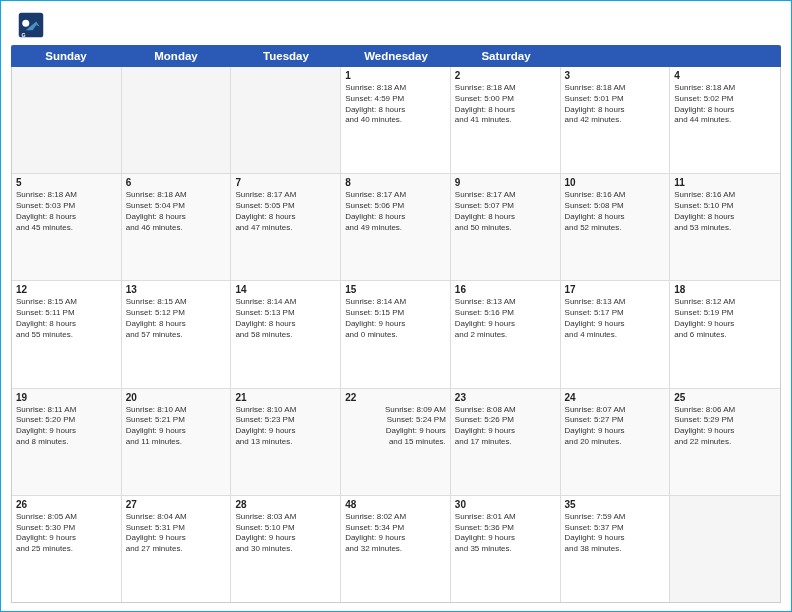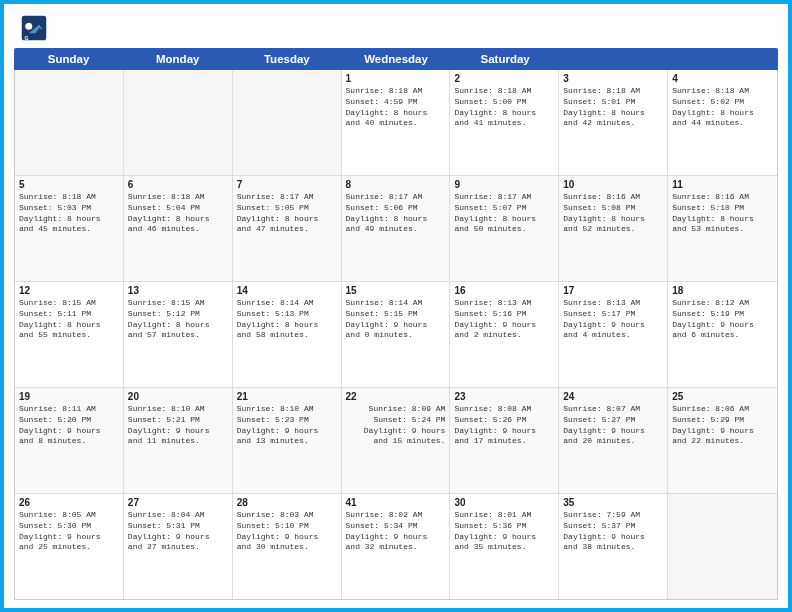--- a/index.html
+++ b/index.html
@@ -7,21 +7,21 @@
       width: 792px;
       height: 612px;
       font-family: Arial, sans-serif;
       background: #fff;
       overflow: hidden;
     }
     .page {
       width: 792px;
       height: 612px;
       background: #fff;
-      border: 4px solid #0ea5e9;
+      border: 1px solid #0ea5e9;
       display: flex;
       flex-direction: column;
     }
     .header {
       display: flex;
       justify-content: space-between;
       align-items: flex-start;
       padding: 10px 16px 6px 16px;
     }
     .logo {
@@ -112,21 +112,20 @@
     .day-num {
       font-size: 10px;
       font-weight: bold;
       color: #222;
       margin-bottom: 2px;
     }
     .cell-text {
       font-size: 8px;
       color: #333;
       line-height: 1.35;
-      font-family: Liberation Mono, monospace;
     }
   </style>
 </head>
 <body>
 
 <div class="page">
   <div class="header">
     <div class="logo">
       <svg class="logo-icon" viewBox="0 0 32 32">
         <rect x="2" y="2" width="28" height="28" rx="3" fill="#1a3a6b"></rect>
@@ -356,21 +355,21 @@
 and 27 minutes.</div>
           </div>
           <div class="cal-cell">
             <div class="day-num">28</div>
             <div class="cell-text" style="white-space: pre-line;">Sunrise: 8:03 AM
 Sunset: 5:10 PM
 Daylight: 9 hours
 and 30 minutes.</div>
           </div>
           <div class="cal-cell">
-            <div class="day-num">41</div>
+            <div class="day-num">48</div>
             <div class="cell-text" style="white-space: pre-line;">Sunrise: 8:02 AM
 Sunset: 5:34 PM
 Daylight: 9 hours
 and 32 minutes.</div>
           </div>
           <div class="cal-cell">
             <div class="day-num">30</div>
             <div class="cell-text" style="white-space: pre-line;">Sunrise: 8:01 AM
 Sunset: 5:36 PM
 Daylight: 9 hours

